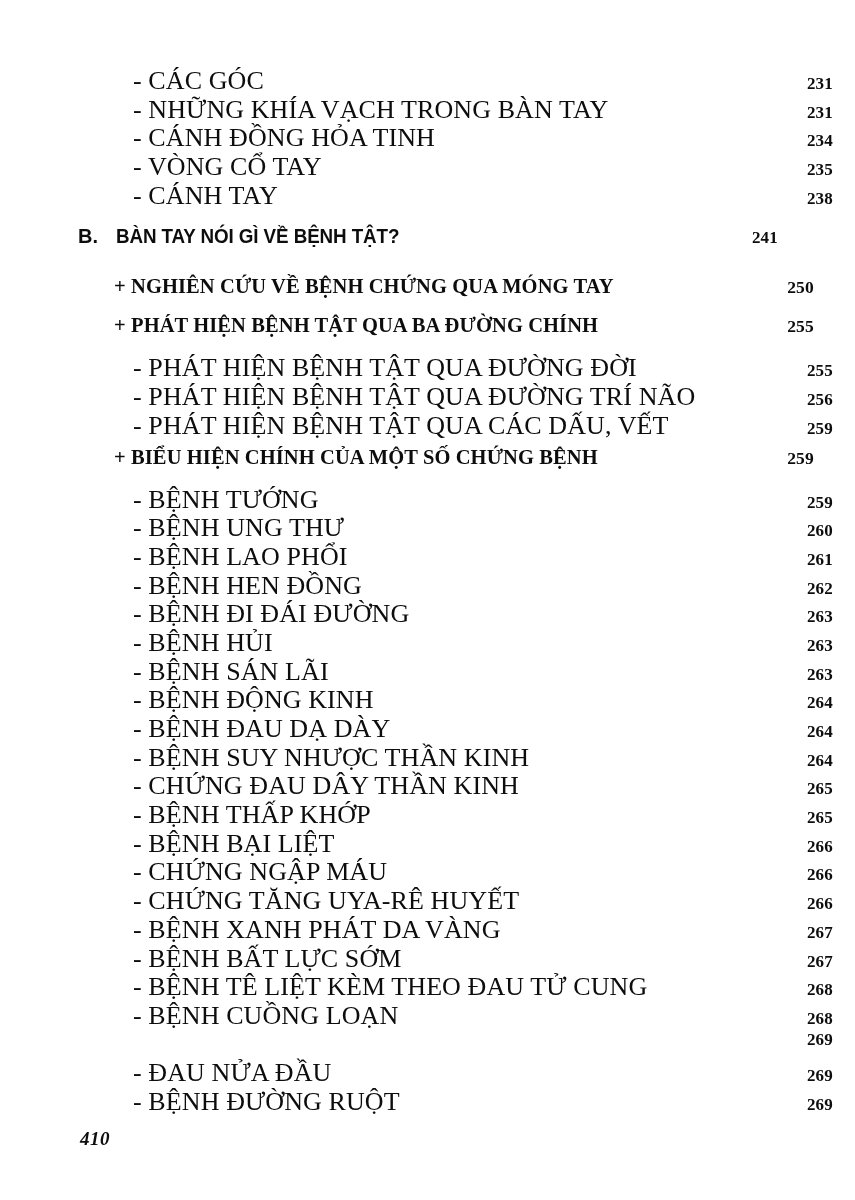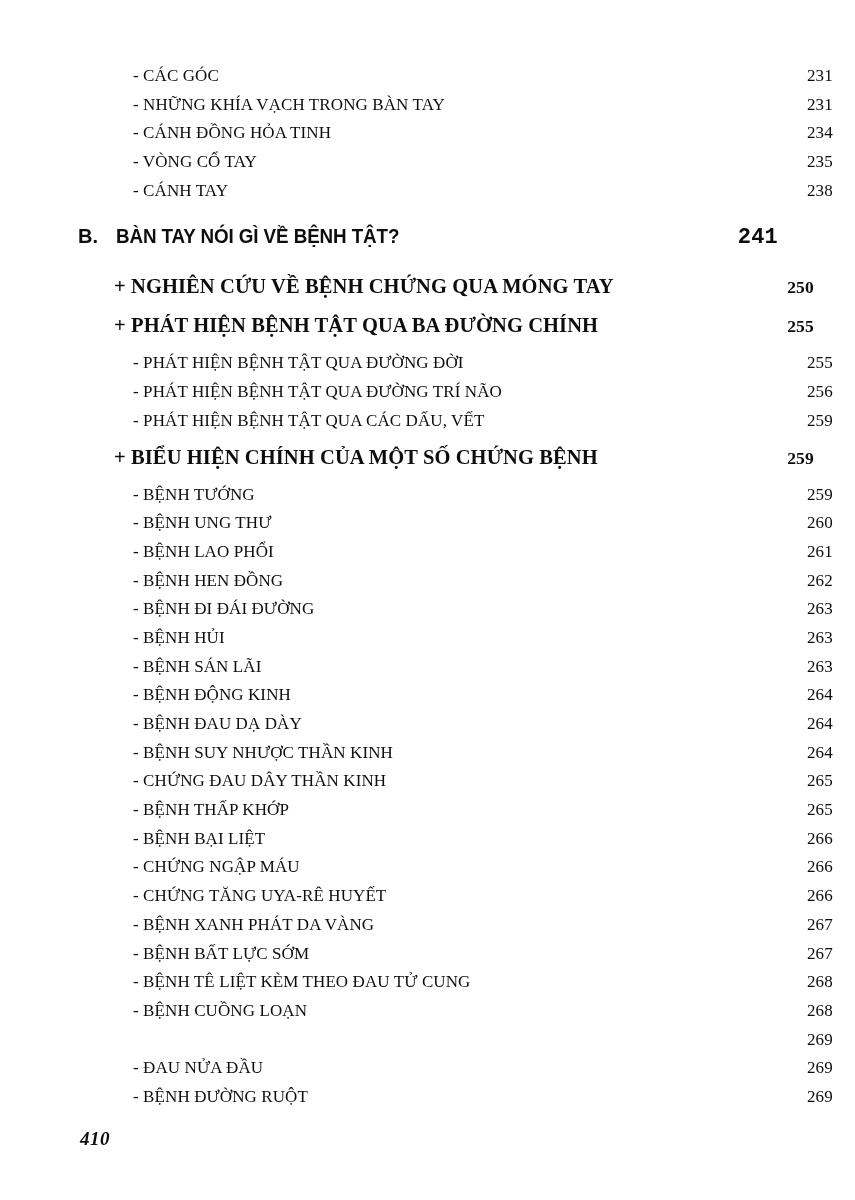--- a/index.html
+++ b/index.html
@@ -54,27 +54,27 @@
     font-size: 17px;
     letter-spacing: 0.2px;
   }
 
   
   .row.sub {
     height: 28.7px;
     padding-left: 55px;
   }
   .row.sub .label {
-    font-size: 17px;
+    font-size: 26px;
     font-weight: 400;
     letter-spacing: 0.1px;
     font-family: "Liberation Serif", "DejaVu Serif", serif;
   }
   .row.sub .pagenum {
-    font-weight: 400;
+    font-weight: 700;
   }
 
   
   .row.plus {
     height: 39px;
     padding-left: 36px;
   }
   .row.plus .label {
     font-size: 20.5px;
     font-weight: 700;
@@ -103,22 +103,21 @@
   .row.section .label {
     font-family: "Liberation Sans Narrow", "Liberation Sans", "DejaVu Sans", sans-serif;
     font-weight: 700;
     font-size: 20px;
     letter-spacing: -0.1px;
     transform: scaleX(0.94);
     transform-origin: left center;
   }
   .row.section .pagenum {
     font-weight: 700;
-    font-size: 22px;
-    font-family: Liberation Mono, monospace;
+    font-size: 17px;
   }
 
   
   .gap-before-sm { margin-top: 6px; }
   .gap-before-lg { margin-top: 16px; }
 
   #folio {
     position: absolute;
     left: 80px;
     top: 1128px;

